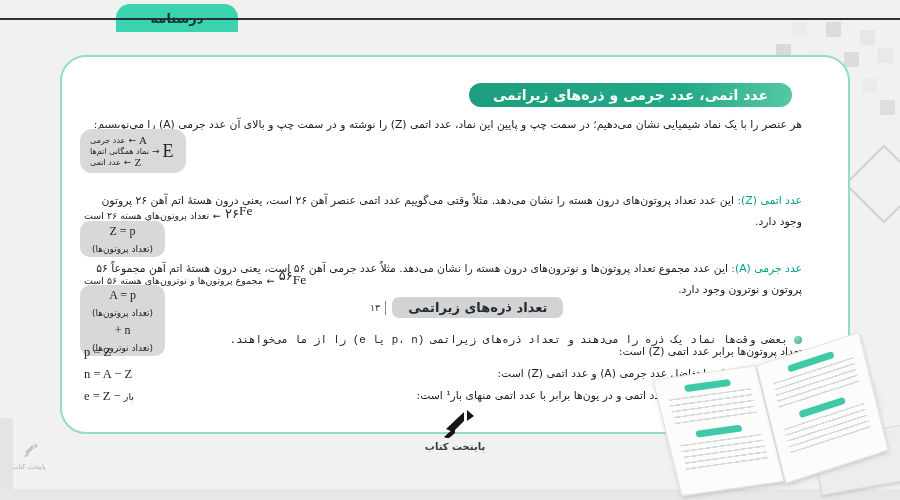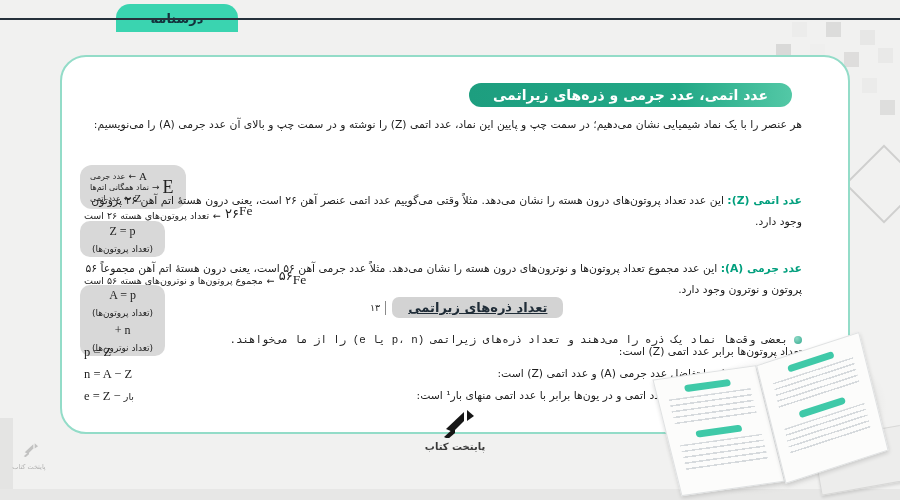--- a/index.html
+++ b/index.html
@@ -35,46 +35,46 @@
   
   .card{position:absolute;left:60px;top:55px;width:786px;height:375px;background:#ffffff;
         border:2px solid #93dcc8;border-radius:26px;z-index:1;direction:rtl;}
 
   .title-pill{position:absolute;right:56px;top:26px;padding:4px 24px;border-radius:16px;
         background:linear-gradient(270deg,#53c8a6 0%,#22a886 35%,#1d9e7f 100%);
         color:#fff;font-size:14px;font-weight:bold;letter-spacing:0;}
 
   .para{position:absolute;right:46px;width:718px;font-size:10.8px;line-height:21px;
         text-align:right;direction:rtl;}
-  .sec-label{color:#019f7d;font-weight:bold;}
+  .sec-label{color:#019f7d;font-weight:normal;}
 
   
   .notation-box{position:absolute;left:18px;top:72px;background:#d9d9d9;border-radius:12px;
-        padding:5px 12px 5px 10px;direction:ltr;margin-top:36px;}
+        padding:5px 12px 5px 10px;direction:ltr;}
   .nrow{display:flex;align-items:center;gap:3px;height:12px;font-size:8px;color:#222;}
   .nrow .nvar{font-family:"Liberation Serif",serif;font-size:11px;}
   .nrow.mid{height:14px;margin:-2px 0;}
   .nrow.mid .nE{font-family:"Liberation Serif",serif;font-size:18px;line-height:14px;}
   .narrow{font-size:9px;}
   .nspacer{width:9px;}
 
   
   .fe-line{position:absolute;left:22px;direction:ltr;font-size:9.5px;display:flex;align-items:flex-end;gap:4px;}
   .fe-line .sym{font-family:"Liberation Serif",serif;font-size:13.5px;line-height:12px;}
   .fe-line sub,.fe-line sup{font-size:13px;}
 
   
   .pill{position:absolute;left:18px;background:#d8d8d8;border-radius:10px;padding:3px 12px;
         direction:ltr;font-size:9px;display:flex;align-items:center;gap:5px;flex-direction:column;}
   .pill .eq{font-family:"Liberation Serif",serif;font-size:12px;}
 
   
   .subsection{position:absolute;left:308px;top:240px;display:flex;align-items:center;gap:6px;direction:ltr;}
   .sub-marker{font-size:9.5px;color:#2a2a2a;border-right:1.5px solid #8a8a8a;padding-right:5px;line-height:14px;}
-  .sub-pill{background:#d3d3d3;border-radius:7px;padding:3px 16px;font-size:13px;font-weight:bold;color:#202d38;text-decoration:underline;}
+  .sub-pill{background:#d3d3d3;border-radius:7px;padding:3px 16px;font-size:13px;font-weight:bold;color:#202d38;}
 
   .bullet-dot{display:inline-block;width:8px;height:8px;border-radius:50%;
         background:radial-gradient(circle at 35% 30%,#8fd9c6,#35ab90);margin-left:6px;vertical-align:-1px;}
 
   .rel{position:absolute;left:20px;right:46px;height:20px;}
   .rel .txt{display:block;text-align:right;font-size:10.8px;direction:rtl;}
   .rel .eq{position:absolute;left:2px;top:0;direction:ltr;font-family:"Liberation Serif",serif;font-size:12.5px;}
   .rel .eq .fa{font-family:"DejaVu Sans",sans-serif;font-size:9.5px;}
 
   

